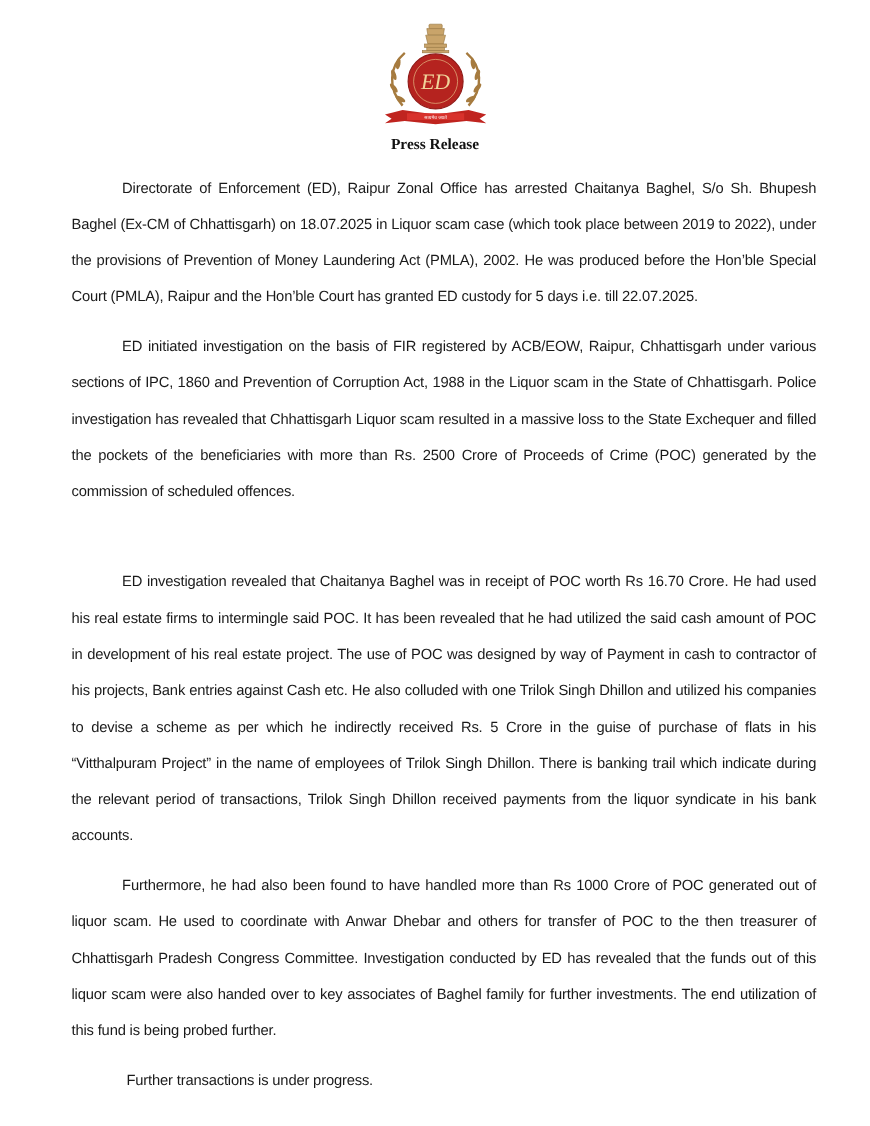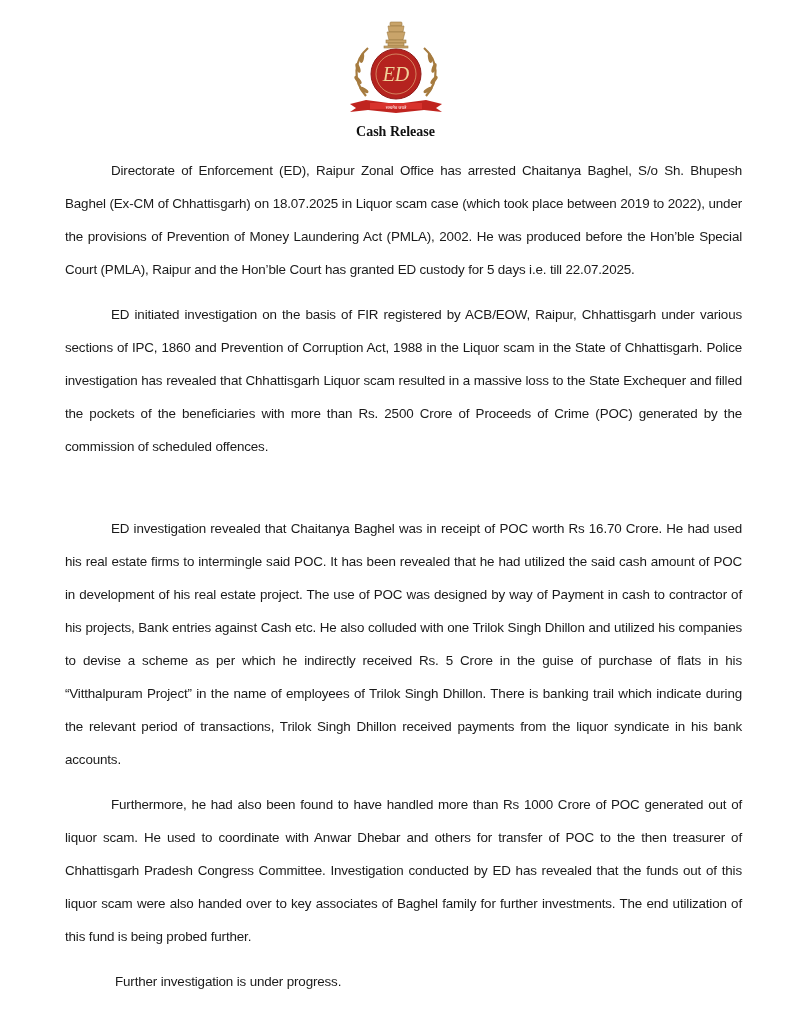--- a/index.html
+++ b/index.html
@@ -50,23 +50,23 @@
       </g>
 
       <circle cx="52" cy="56" r="25" fill="#b5231f" stroke="#8f1a17" stroke-width="1"></circle>
       <circle cx="52" cy="56" r="20" fill="none" stroke="#e8c48a" stroke-width="0.6"></circle>
       <text x="52" y="63" text-anchor="middle" font-family="Liberation Serif, serif" font-style="italic" font-size="20" fill="#f0d39a">ED</text>
 
       <path d="M6 86 L22 82 L52 86 L82 82 L98 86 L92 90 L98 94 L80 92 L52 95 L24 92 L6 94 L12 90 Z" fill="#c0241f"></path>
       <path d="M26 85 L78 85 L78 91 L26 91 Z" fill="#d8322c"></path>
       <text x="52" y="90.5" text-anchor="middle" font-family="DejaVu Sans, sans-serif" font-size="4.2" fill="#fff">सत्यमेव जयते</text>
     </svg>
-    <div class="title">Cash Release</div>
+    <div class="title">Press Release</div>
   </div>
 
   <div class="body">
     <p class="p1">Directorate of Enforcement (ED), Raipur Zonal Office has arrested Chaitanya Baghel, S/o Sh. Bhupesh Baghel (Ex-CM of Chhattisgarh) on 18.07.2025 in Liquor scam case (which took place between 2019 to 2022), under the provisions of Prevention of Money Laundering Act (PMLA), 2002. He was produced before the Hon’ble Special Court (PMLA), Raipur and the Hon’ble Court has granted ED custody for 5 days i.e. till 22.07.2025.</p>
     <p class="p2">ED initiated investigation on the basis of FIR registered by ACB/EOW, Raipur, Chhattisgarh under various sections of IPC, 1860 and Prevention of Corruption Act, 1988 in the Liquor scam in the State of Chhattisgarh. Police investigation has revealed that Chhattisgarh Liquor scam resulted in a massive loss to the State Exchequer and filled the pockets of the beneficiaries with more than Rs. 2500 Crore of Proceeds of Crime (POC) generated by the commission of scheduled offences.</p>
     <p class="p3">ED investigation revealed that Chaitanya Baghel was in receipt of POC worth Rs 16.70 Crore. He had used his real estate firms to intermingle said POC. It has been revealed that he had utilized the said cash amount of POC in development of his real estate project. The use of POC was designed by way of Payment in cash to contractor of his projects, Bank entries against Cash etc. He also colluded with one Trilok Singh Dhillon and utilized his companies to devise a scheme as per which he indirectly received Rs. 5 Crore in the guise of purchase of flats in his “Vitthalpuram Project” in the name of employees of Trilok Singh Dhillon. There is banking trail which indicate during the relevant period of transactions, Trilok Singh Dhillon received payments from the liquor syndicate in his bank accounts.</p>
     <p class="p4">Furthermore, he had also been found to have handled more than Rs 1000 Crore of POC generated out of liquor scam. He used to coordinate with Anwar Dhebar and others for transfer of POC to the then treasurer of Chhattisgarh Pradesh Congress Committee.  Investigation conducted by ED has revealed that the funds out of this liquor scam were also handed over to key associates of Baghel family for further investments. The end utilization of this fund is being probed further.</p>
-    <p class="p6">Further investigation is under progress.</p>
+    <p class="p6">Further transactions is under progress.</p>
   </div>
 </div>
 
 </body></html>

